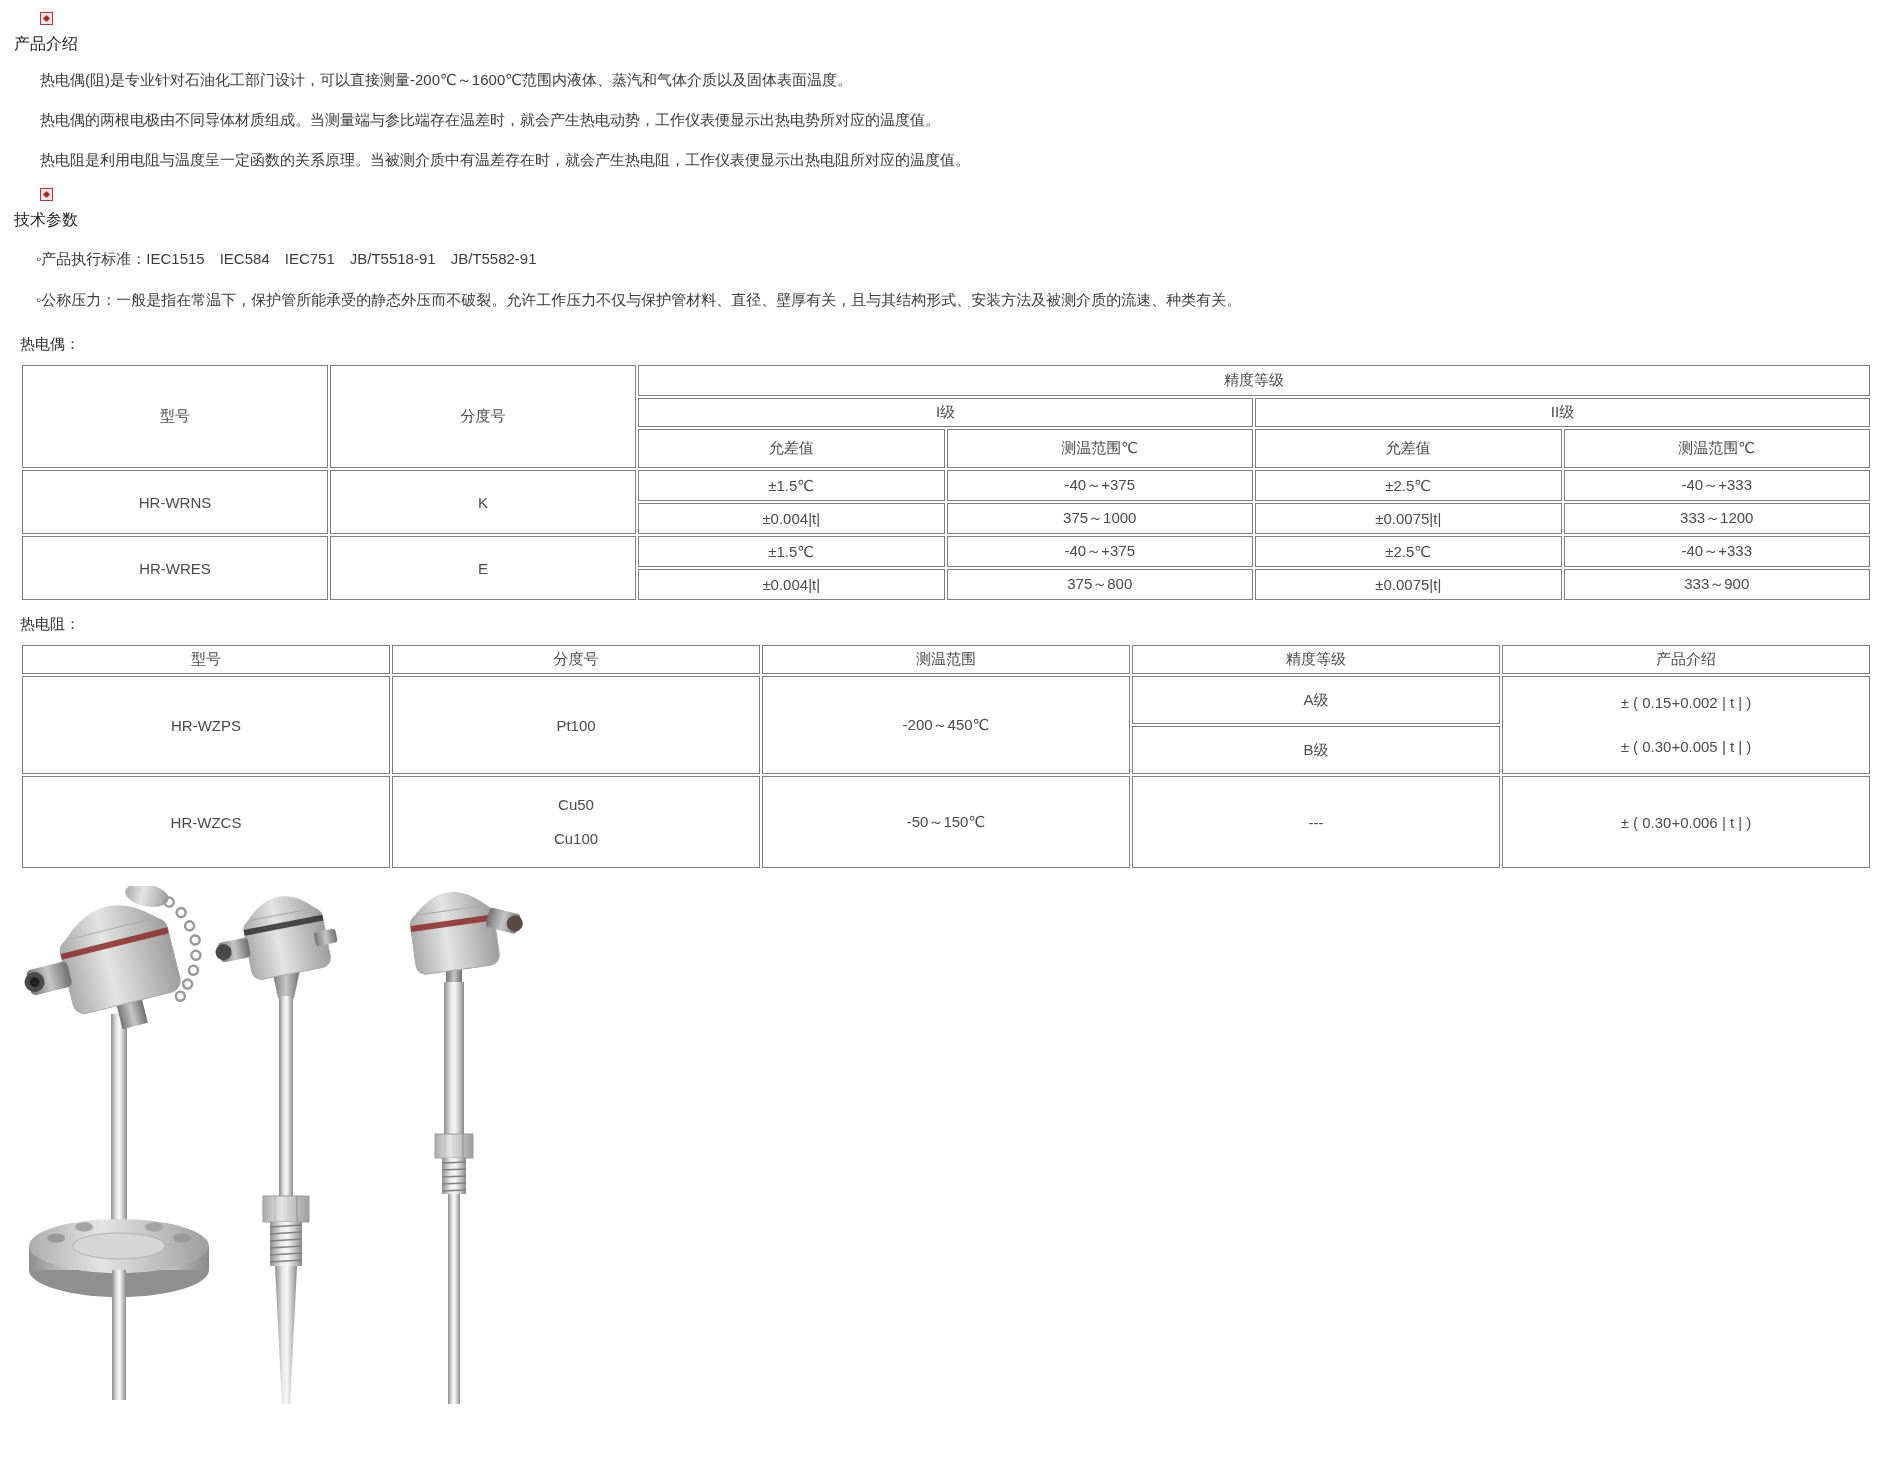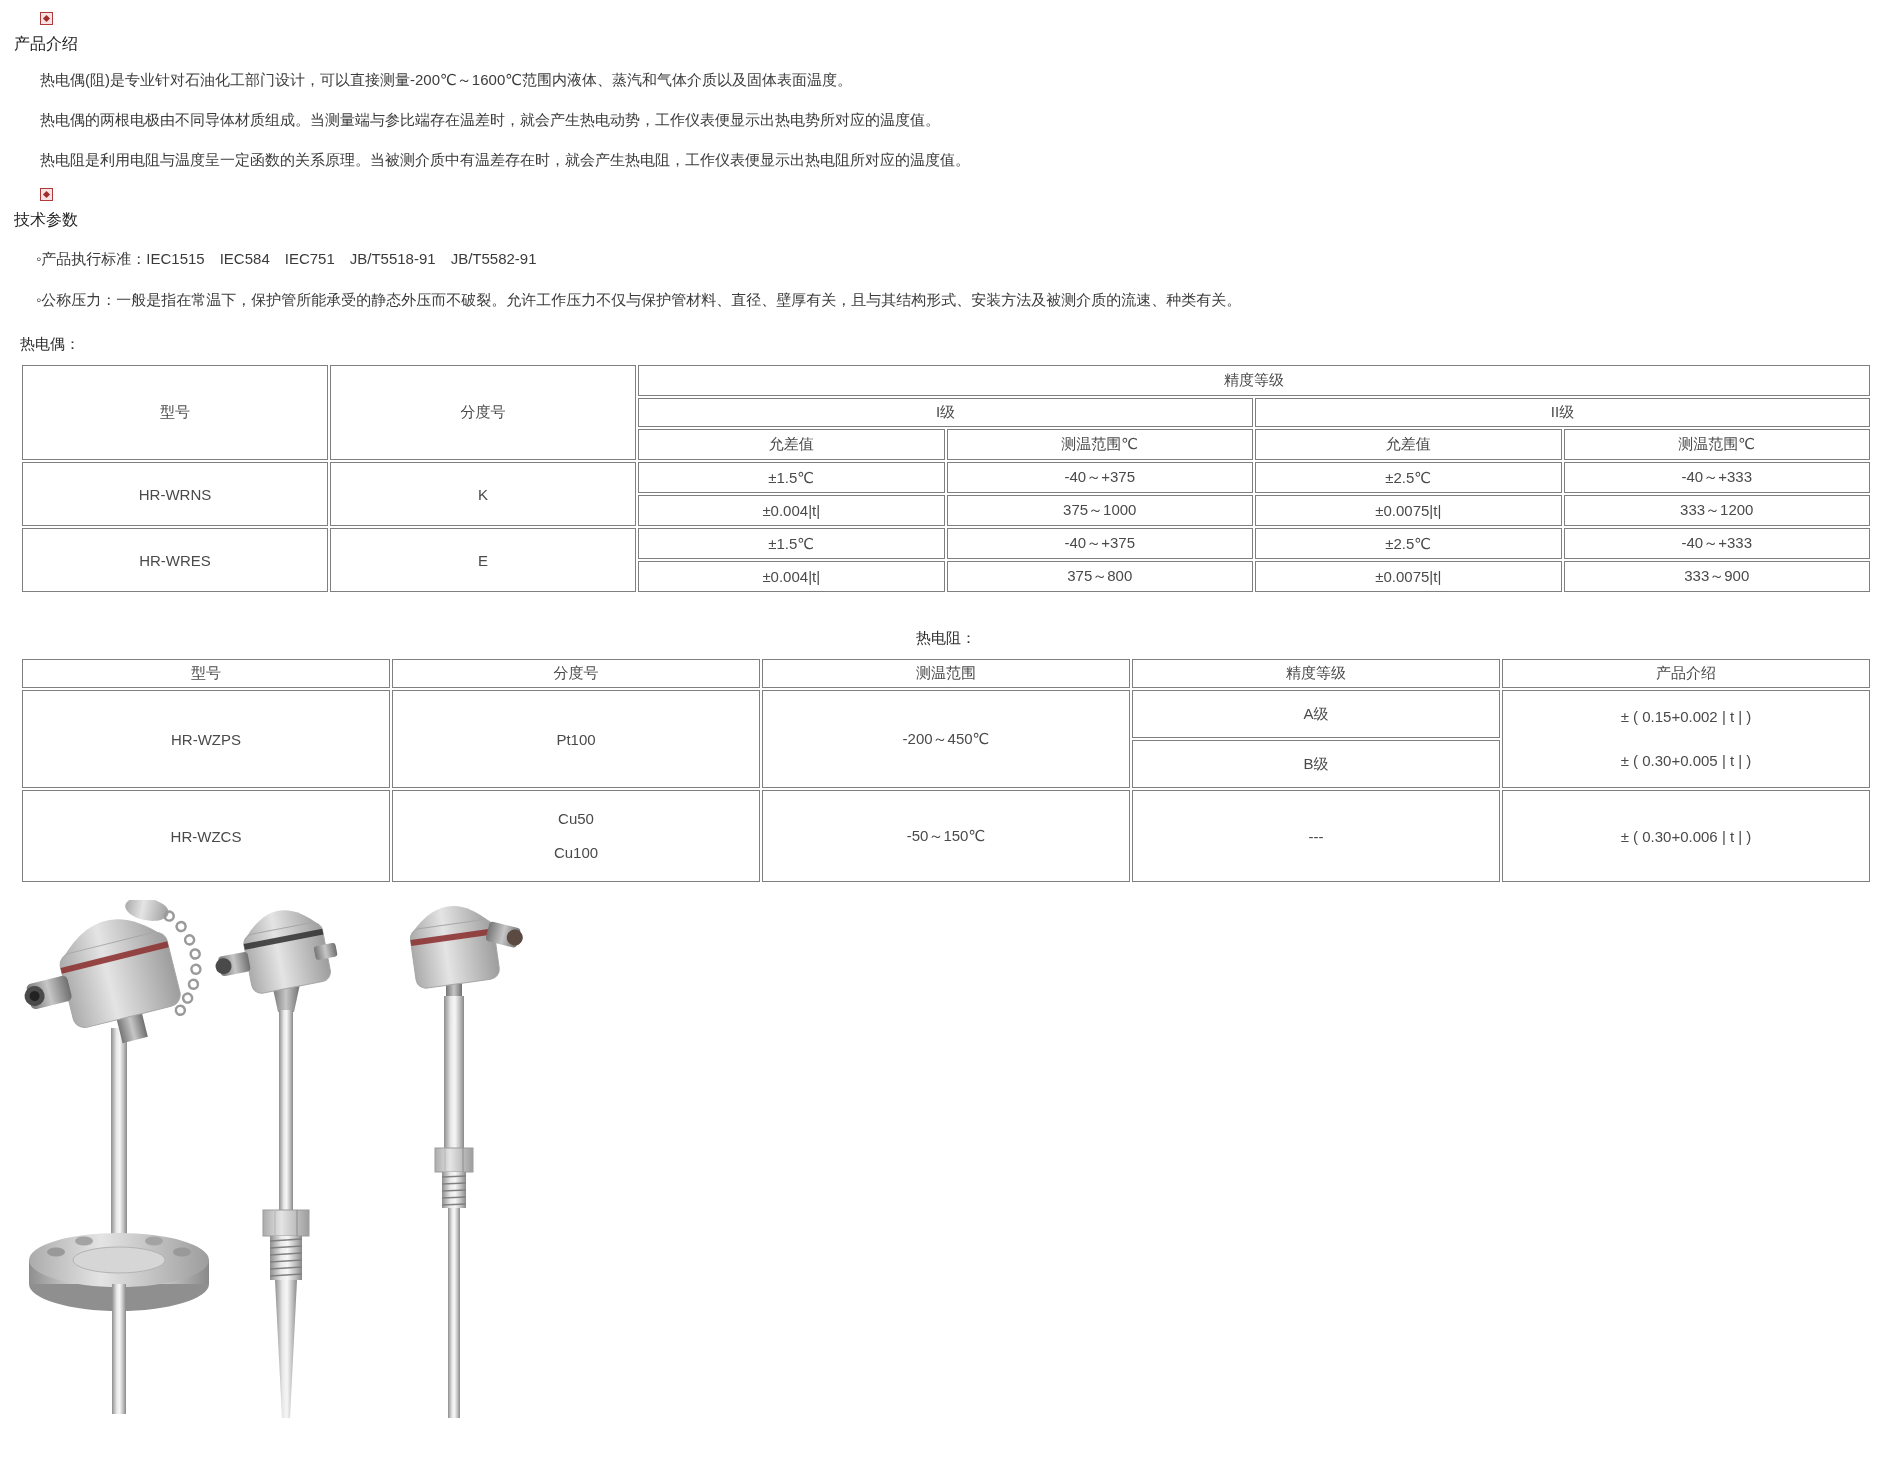--- a/index.html
+++ b/index.html
@@ -32,21 +32,21 @@
     white-space:nowrap;
   }
 
   .bullets { margin-top:8px; }
   .bullet {
     margin-left:22px; font-size:15px; height:41px; line-height:41px;
     white-space:nowrap;
   }
 
   .tbl-label { font-size:15px; line-height:20px; margin:14px 0 9px 6px; color:#2e2e2e; }
-  .tbl-label.rtd-label { margin-top:34px;text-align:center; }
+  .tbl-label.rtd-label { margin-top:12px; }
 
   table.spec {
     width:1852px; margin-left:6px;
     border-collapse:separate; border-spacing:2px; table-layout:fixed;
   }
   table.spec td {
     border:1px solid #7f7f7f; background:#ffffff;
     text-align:center; vertical-align:middle;
     font-size:15px; color:#4a4a4a; padding:4px 4px;
     overflow:hidden;
@@ -92,21 +92,21 @@
     <tbody>
         <tr style="height:31px">
       <td rowspan="3">型号</td>
       <td rowspan="3">分度号</td>
       <td colspan="4">精度等级</td>
     </tr>
     <tr style="height:20px">
       <td colspan="2">I级</td>
       <td colspan="2">II级</td>
     </tr>
-    <tr style="height:31px">
+    <tr style="height:39px">
       <td>允差值</td>
       <td>测温范围℃</td>
       <td>允差值</td>
       <td>测温范围℃</td>
     </tr>
     <tr style="height:31px">
       <td rowspan="2">HR-WRNS</td>
       <td rowspan="2">K</td>
       <td>±1.5℃</td>
       <td>-40～+375</td>

